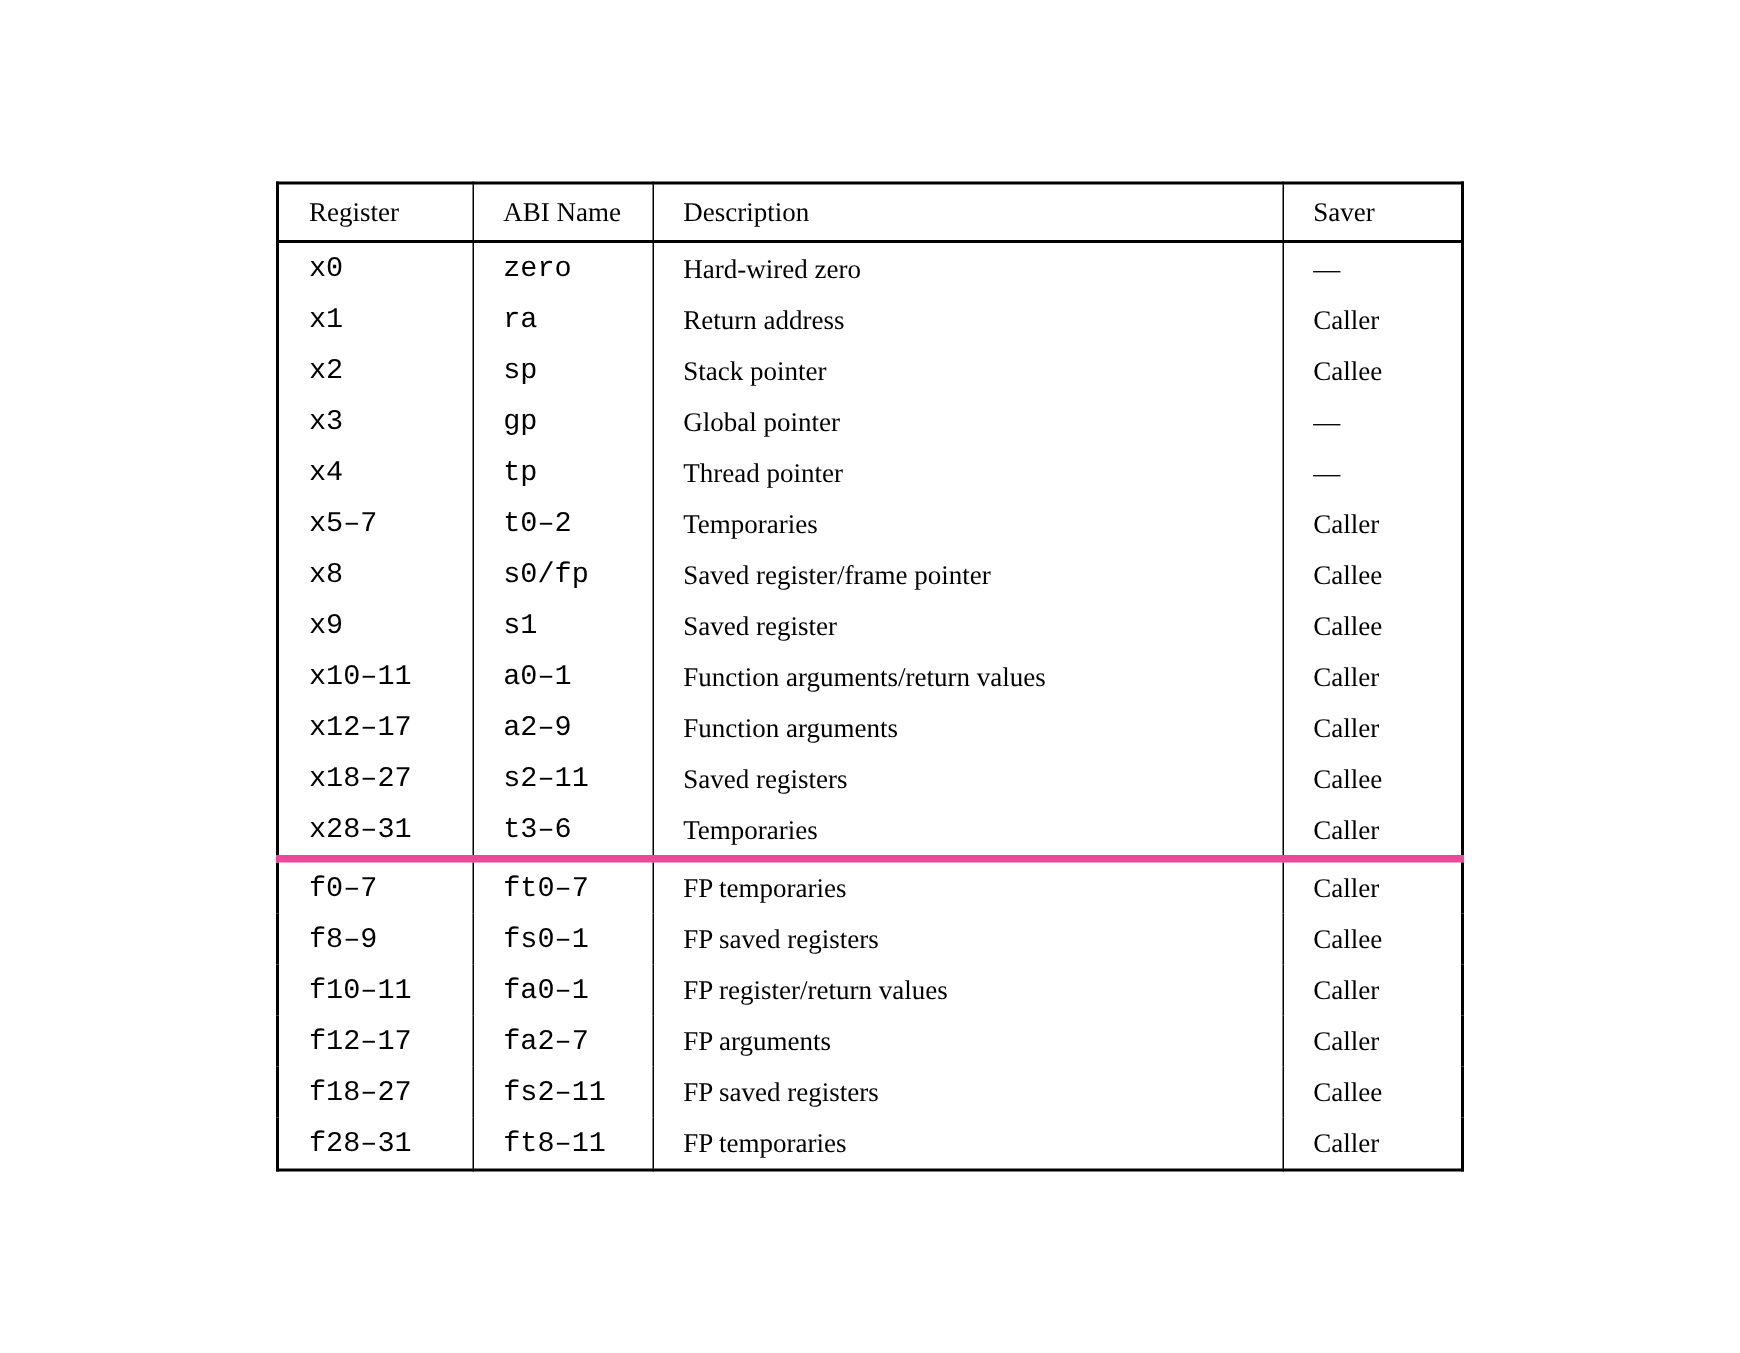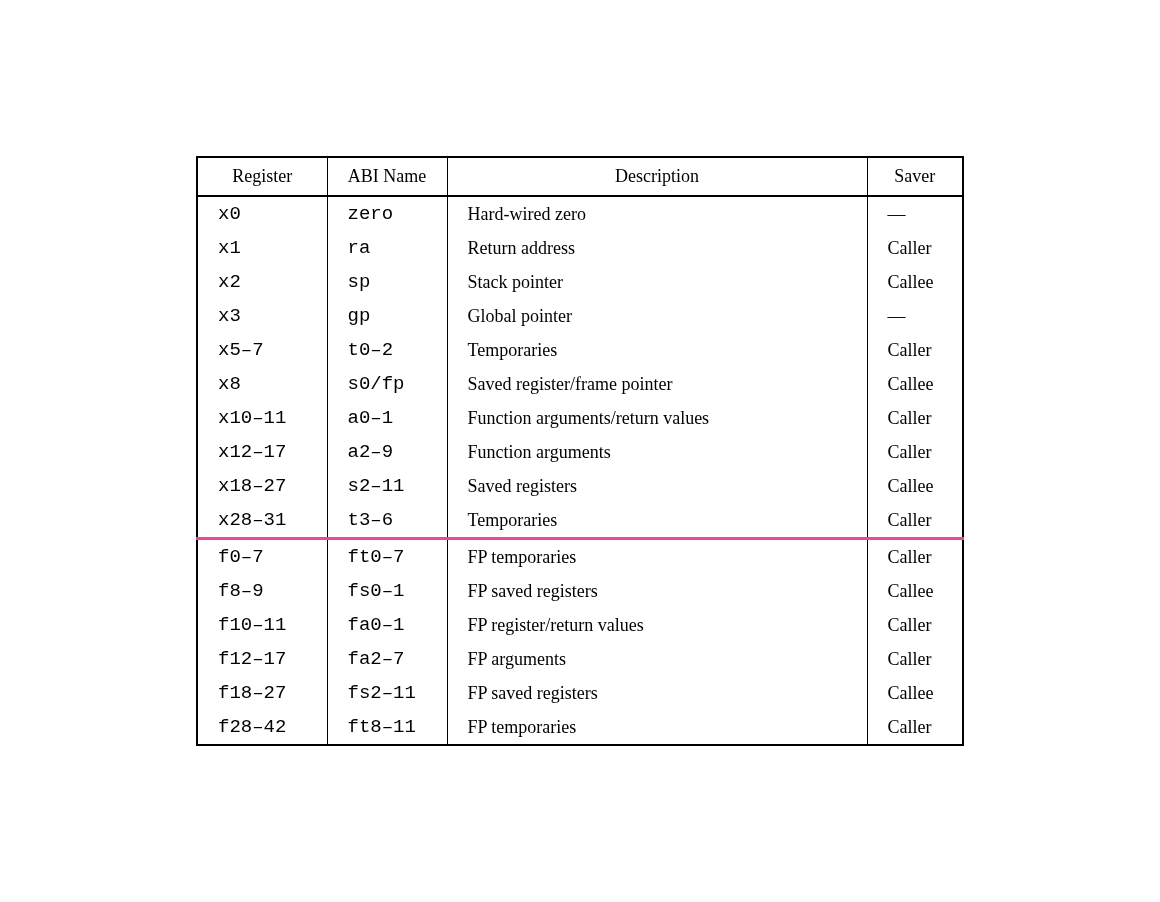--- a/index.html
+++ b/index.html
@@ -29,21 +29,21 @@
 
     thead tr {
       border-bottom: 2px solid #000;
     }
 
     th {
       font-weight: normal;
       font-family: 'Georgia', 'Times New Roman', serif;
       font-size: 18px;
       padding: 8px 20px;
-      text-align: center;
+      text-align: left;
       border-right: 1px solid #000;
       vertical-align: middle;
     }
 
     th:last-child {
       border-right: none;
     }
 
     td {
       padding: 6px 20px;
@@ -54,32 +54,32 @@
     td:last-child {
       border-right: none;
     }
 
     td.mono, th.mono {
       font-family: 'Courier New', Courier, monospace;
       font-size: 19px;
     }
 
     tr.section-divider td {
-      border-top: 3px solid #ec4899;
+      border-top: 5px solid #ec4899;
       margin-left: 40px;
     }
 
     tbody tr:first-child td {
       
     }
 
     .col-register { width: 130px; }
     .col-abi { width: 120px; }
     .col-desc { width: 420px; }
-    .col-saver { width: 96px; }
+    .col-saver { width: 120px; }
   </style>
 </head>
 <body>
 
 <div class="table-container">
   <table>
     <thead>
       <tr>
         <th class="col-register">Register</th>
         <th class="col-abi">ABI Name</th>
@@ -106,29 +106,41 @@
           <td>Stack pointer</td>
           <td>Callee</td>
         </tr>
         <tr>
           <td class="mono">x3</td>
           <td class="mono">gp</td>
           <td>Global pointer</td>
           <td>—</td>
         </tr>
         <tr>
+          <td class="mono">x4</td>
+          <td class="mono">tp</td>
+          <td>Thread pointer</td>
+          <td>—</td>
+        </tr>
+        <tr>
           <td class="mono">x5–7</td>
           <td class="mono">t0–2</td>
           <td>Temporaries</td>
           <td>Caller</td>
         </tr>
         <tr>
           <td class="mono">x8</td>
           <td class="mono">s0/fp</td>
           <td>Saved register/frame pointer</td>
+          <td>Callee</td>
+        </tr>
+        <tr>
+          <td class="mono">x9</td>
+          <td class="mono">s1</td>
+          <td>Saved register</td>
           <td>Callee</td>
         </tr>
         <tr>
           <td class="mono">x10–11</td>
           <td class="mono">a0–1</td>
           <td>Function arguments/return values</td>
           <td>Caller</td>
         </tr>
         <tr>
           <td class="mono">x12–17</td>
@@ -172,20 +184,20 @@
           <td>FP arguments</td>
           <td>Caller</td>
         </tr>
         <tr>
           <td class="mono">f18–27</td>
           <td class="mono">fs2–11</td>
           <td>FP saved registers</td>
           <td>Callee</td>
         </tr>
         <tr>
-          <td class="mono">f28–42</td>
+          <td class="mono">f28–31</td>
           <td class="mono">ft8–11</td>
           <td>FP temporaries</td>
           <td>Caller</td>
         </tr>
       </tbody>
   </table>
 </div>
 
 </body></html>

